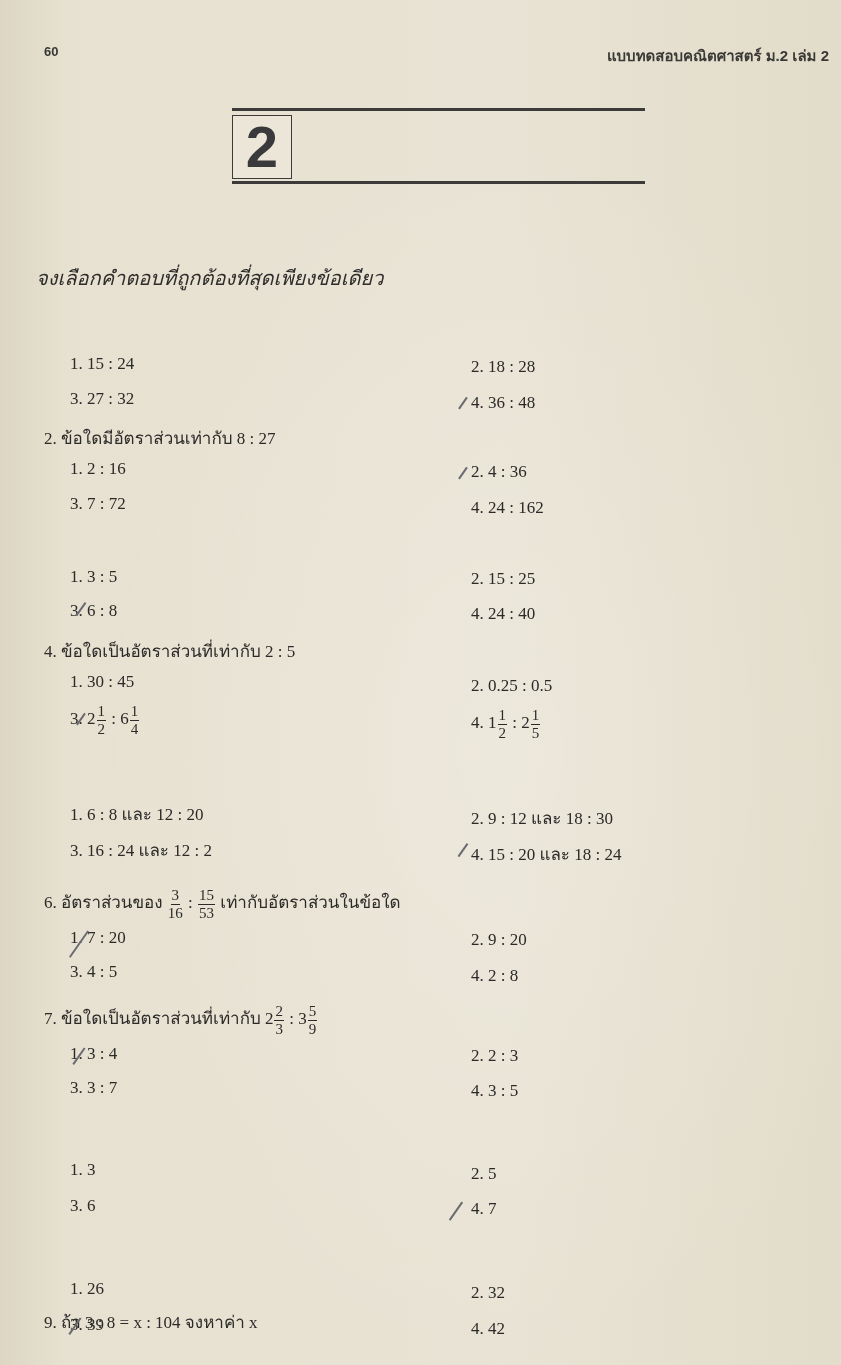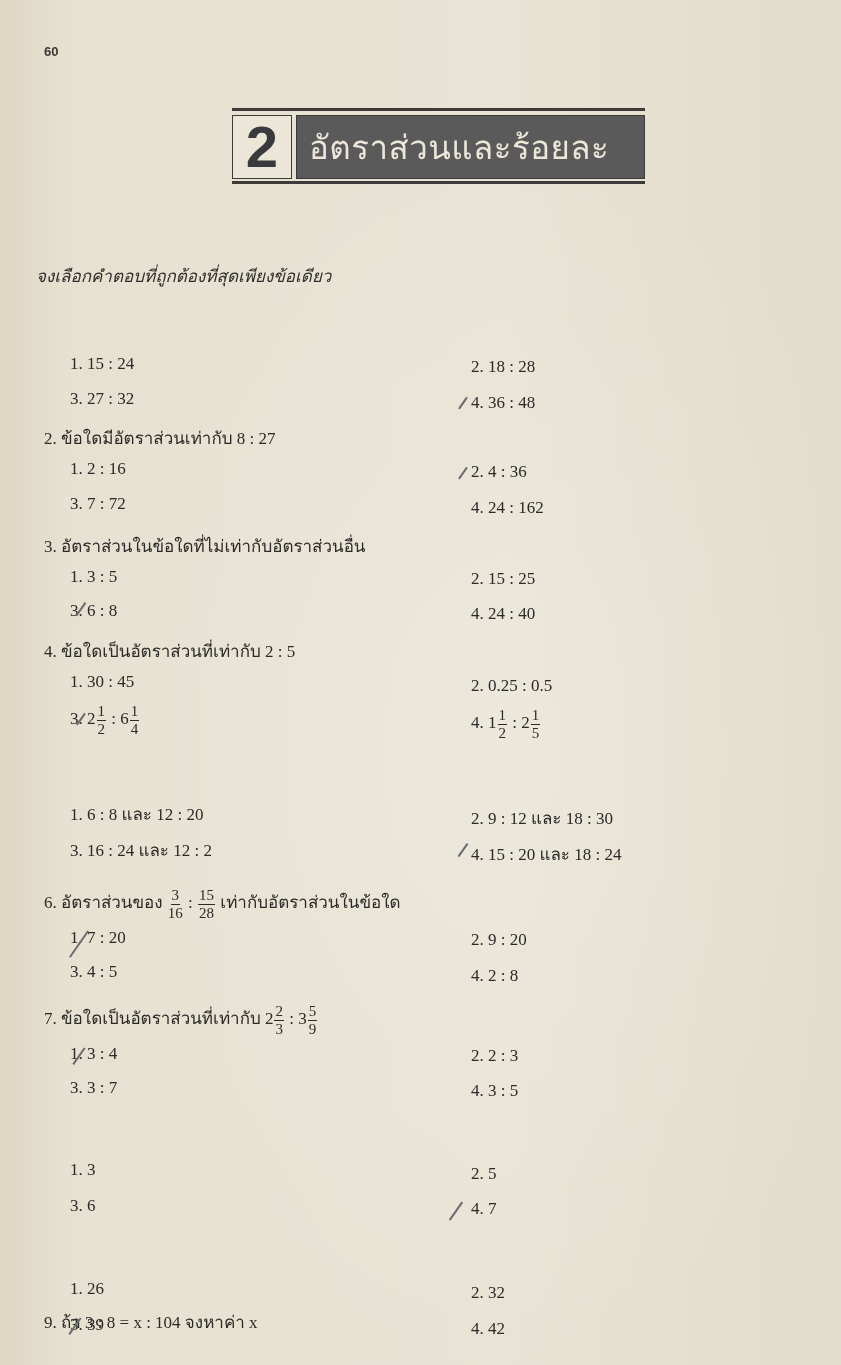--- a/index.html
+++ b/index.html
@@ -41,21 +41,21 @@
   }
   .banner .titlebox {
     position: absolute; left: 64px; right: 0; top: 7px; height: 62px;
     background: #5b5a5a; border: 1px solid #3c3b39;
     display: flex; align-items: center; padding-left: 12px;
     font-family: "DejaVu Sans", sans-serif; font-size: 33px; color: #ece7d8;
     letter-spacing: 0.5px;
   }
   .instruction {
     position: absolute; left: 36px; top: 262px;
-    font-family: "DejaVu Serif", serif; font-style: italic; font-size: 17px; color: #2e2d2b;
+    font-family: "DejaVu Serif", serif; font-style: italic; font-size: 20px; color: #2e2d2b;
   }
   .q { position: absolute; left: 44px; font-size: 17px; }
   .q .stem { white-space: nowrap; }
   .opt { position: absolute; font-size: 17px; white-space: nowrap; }
   .c1 { left: 70px; }
   .c2 { left: 471px; }
   .frac {
     display: inline-flex; flex-direction: column; align-items: center;
     vertical-align: middle; line-height: 1; font-size: 15px; margin: 0 1px;
   }
@@ -64,25 +64,25 @@
   .tick {
     position: absolute; width: 1.5px; background: #6a6b70; transform: rotate(35deg);
   }
 </style>
 </head>
 <body>
 
 <div class="page">
 
   <div class="header-pageno">60</div>
+  <div class="header-title">แบบทดสอบคณิตศาสตร์ ม.2 เล่ม 2</div>
 
   <div class="banner">
     <div class="rule-top"></div>
     <div class="numbox">2</div>
-    <div class="titlebox">อัตราส่วนและร้อยละ</div>
     <div class="rule-bot"></div>
   </div>
 
   <div class="instruction">จงเลือกคำตอบที่ถูกต้องที่สุดเพียงข้อเดียว</div>
 
   <div class="opt c1" style="top:354px">1. 15 : 24</div>
   <div class="opt c2" style="top:357px">2. 18 : 28</div>
   <div class="opt c1" style="top:389px">3. 27 : 32</div>
   <div class="opt c2" style="top:393px">4. 36 : 48</div>
   <div class="tick" style="left:462px;top:396px;height:14px"></div>
@@ -90,24 +90,20 @@
   <div class="q" style="top:424px">
     <span>2.</span>
     <span class="stem">ข้อใดมีอัตราส่วนเท่ากับ 8 : 27</span>
   </div>
   <div class="opt c1" style="top:459px">1. 2 : 16</div>
   <div class="opt c2" style="top:462px">2. 4 : 36</div>
   <div class="opt c1" style="top:494px">3. 7 : 72</div>
   <div class="opt c2" style="top:498px">4. 24 : 162</div>
   <div class="tick" style="left:462px;top:466px;height:14px"></div>
 
-  <div class="q" style="top:532px">
-    <span>3.</span>
-    <span class="stem">อัตราส่วนในข้อใดที่ไม่เท่ากับอัตราส่วนอื่น</span>
-  </div>
   <div class="opt c1" style="top:567px">1. 3 : 5</div>
   <div class="opt c2" style="top:569px">2. 15 : 25</div>
   <div class="opt c1" style="top:601px">3. 6 : 8</div>
   <div class="opt c2" style="top:604px">4. 24 : 40</div>
   <div class="tick" style="left:80px;top:601px;height:16px"></div>
 
   <div class="q" style="top:637px">
     <span>4.</span>
     <span class="stem">ข้อใดเป็นอัตราส่วนที่เท่ากับ 2 : 5</span>
   </div>
@@ -148,21 +144,21 @@
   <div class="q" style="top:888px">
     <span>6.</span>
     <span class="stem">อัตราส่วนของ</span>
     <span class="frac">
         <span class="n">3</span>
         <span class="d">16</span>
       </span>
     :
     <span class="frac">
         <span class="n">15</span>
-        <span class="d">28</span>
+        <span class="d">53</span>
       </span>
     <span class="stem">เท่ากับอัตราส่วนในข้อใด</span>
   </div>
   <div class="opt c1" style="top:928px">1. 7 : 20</div>
   <div class="opt c2" style="top:930px">2. 9 : 20</div>
   <div class="opt c1" style="top:962px">3. 4 : 5</div>
   <div class="opt c2" style="top:966px">4. 2 : 8</div>
   <div class="tick" style="left:78px;top:928px;height:32px"></div>
 
   <div class="q" style="top:1004px">

